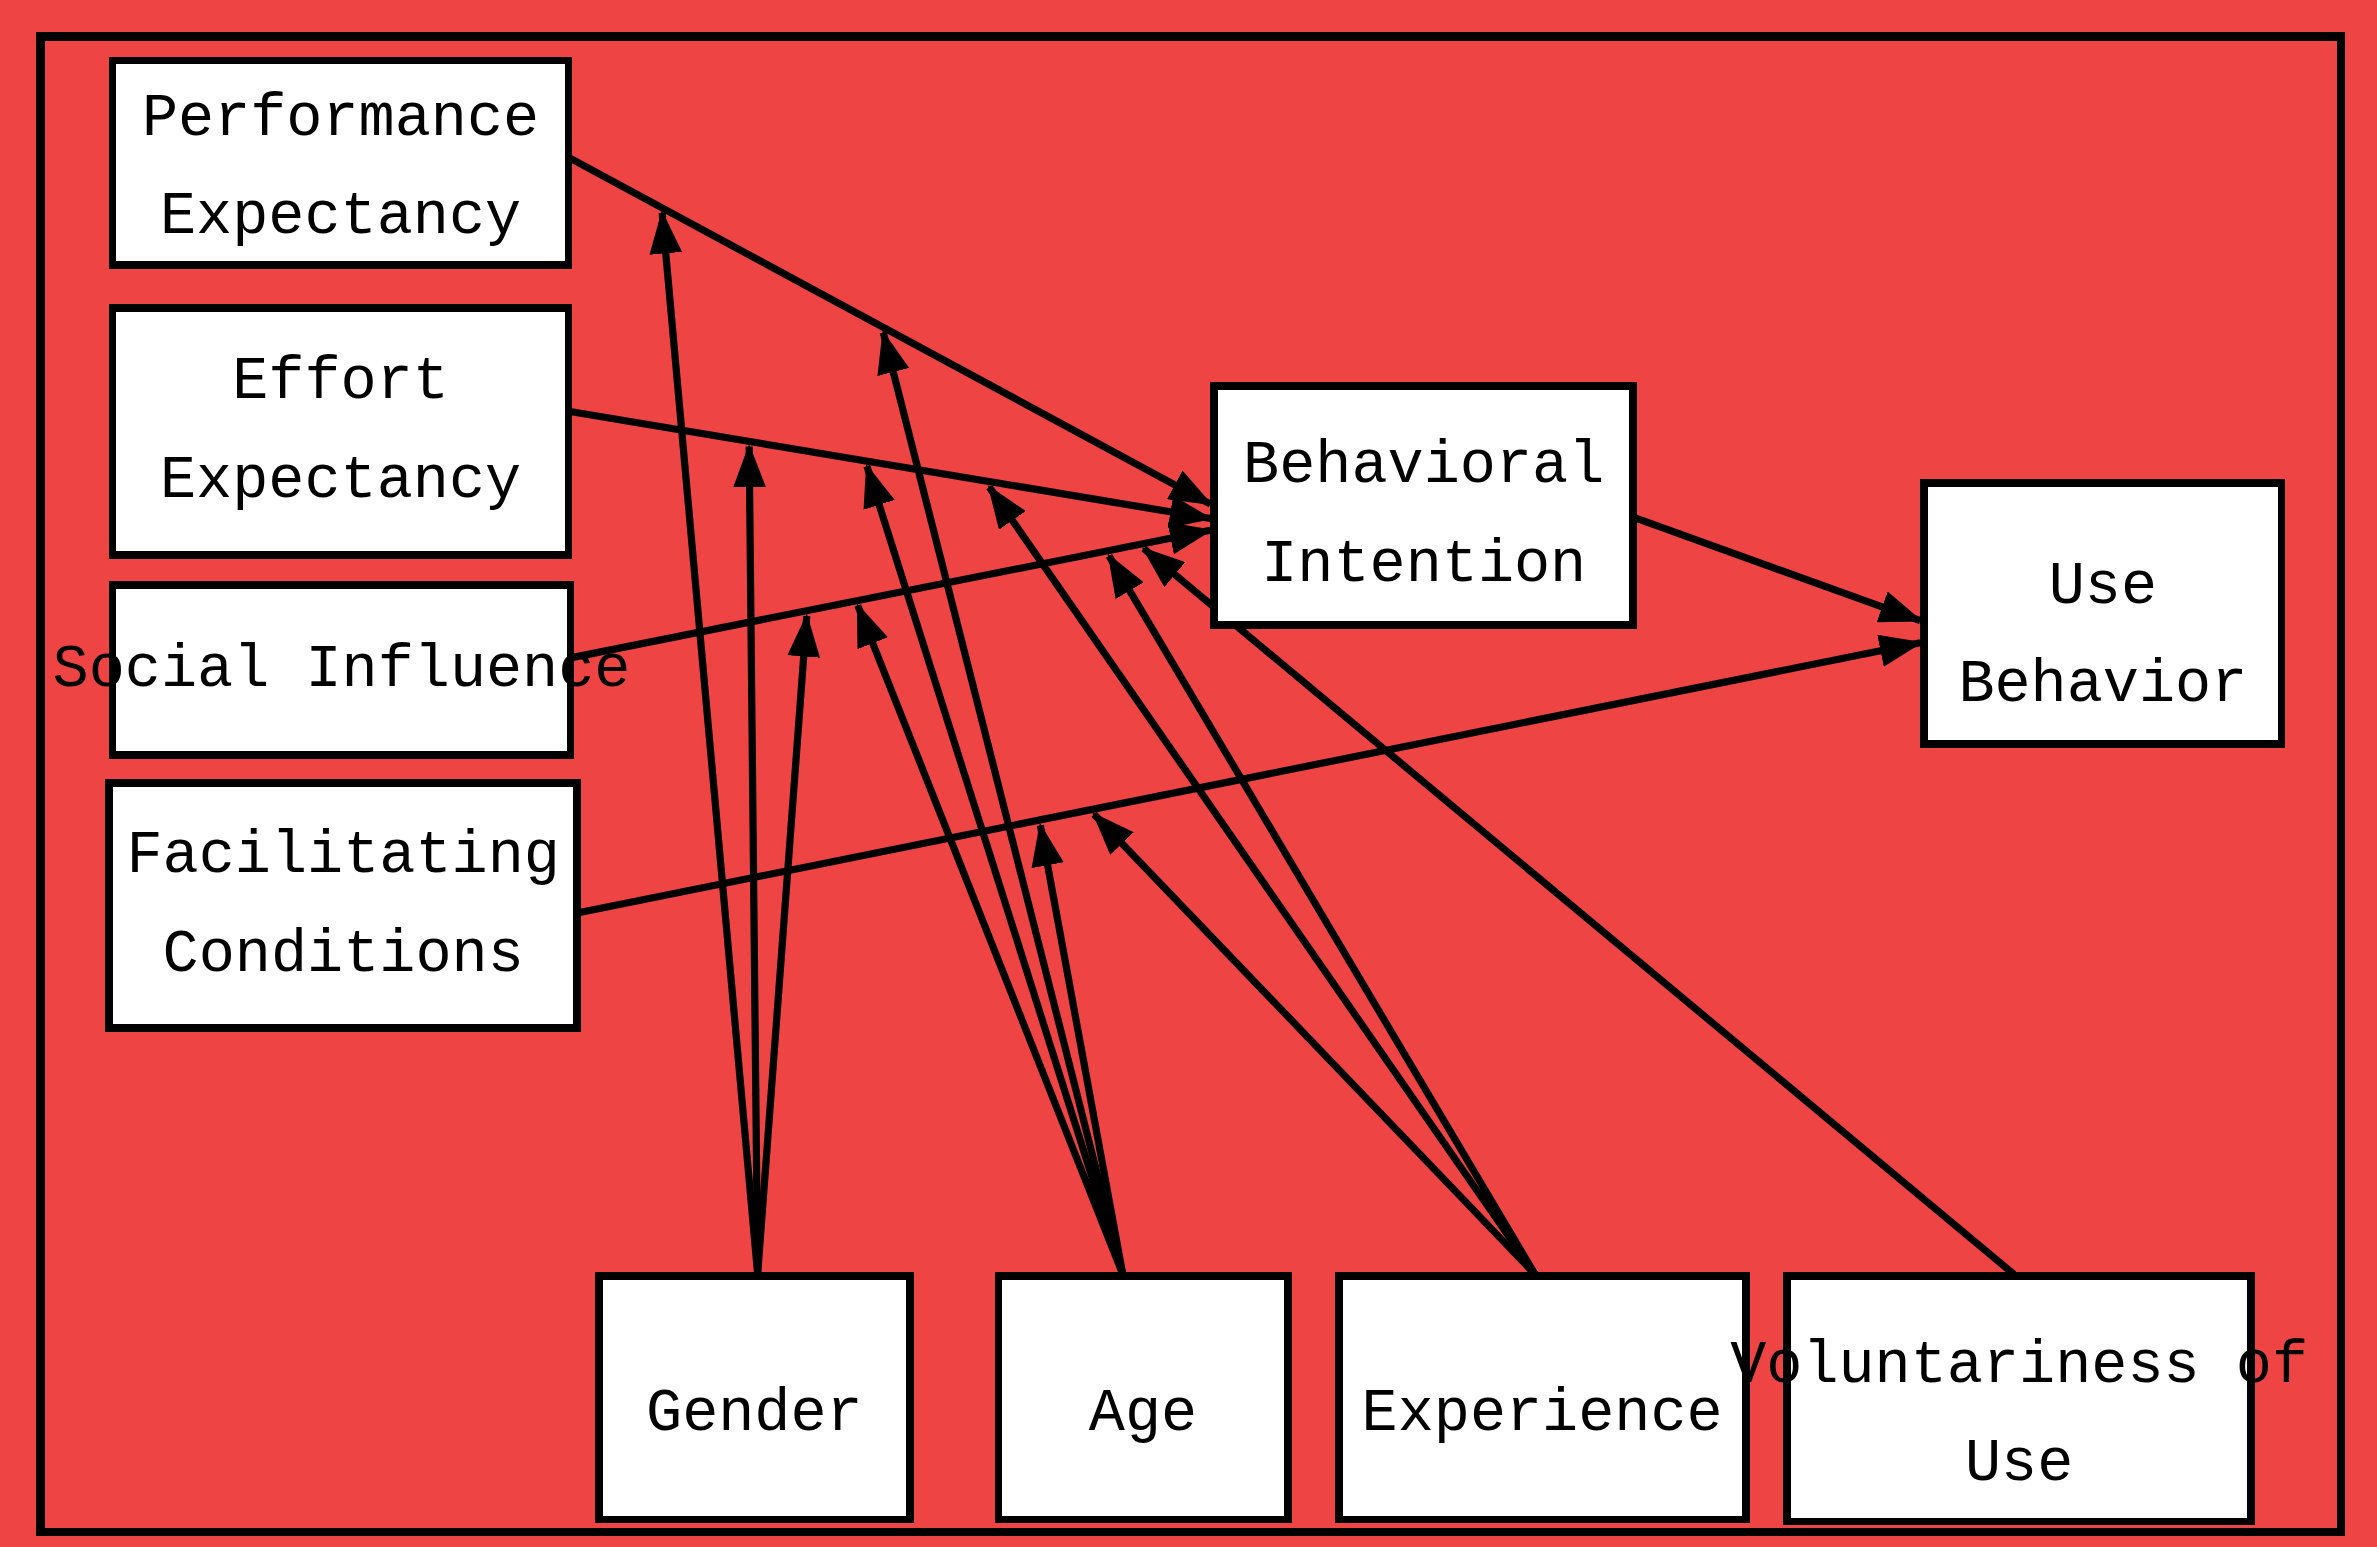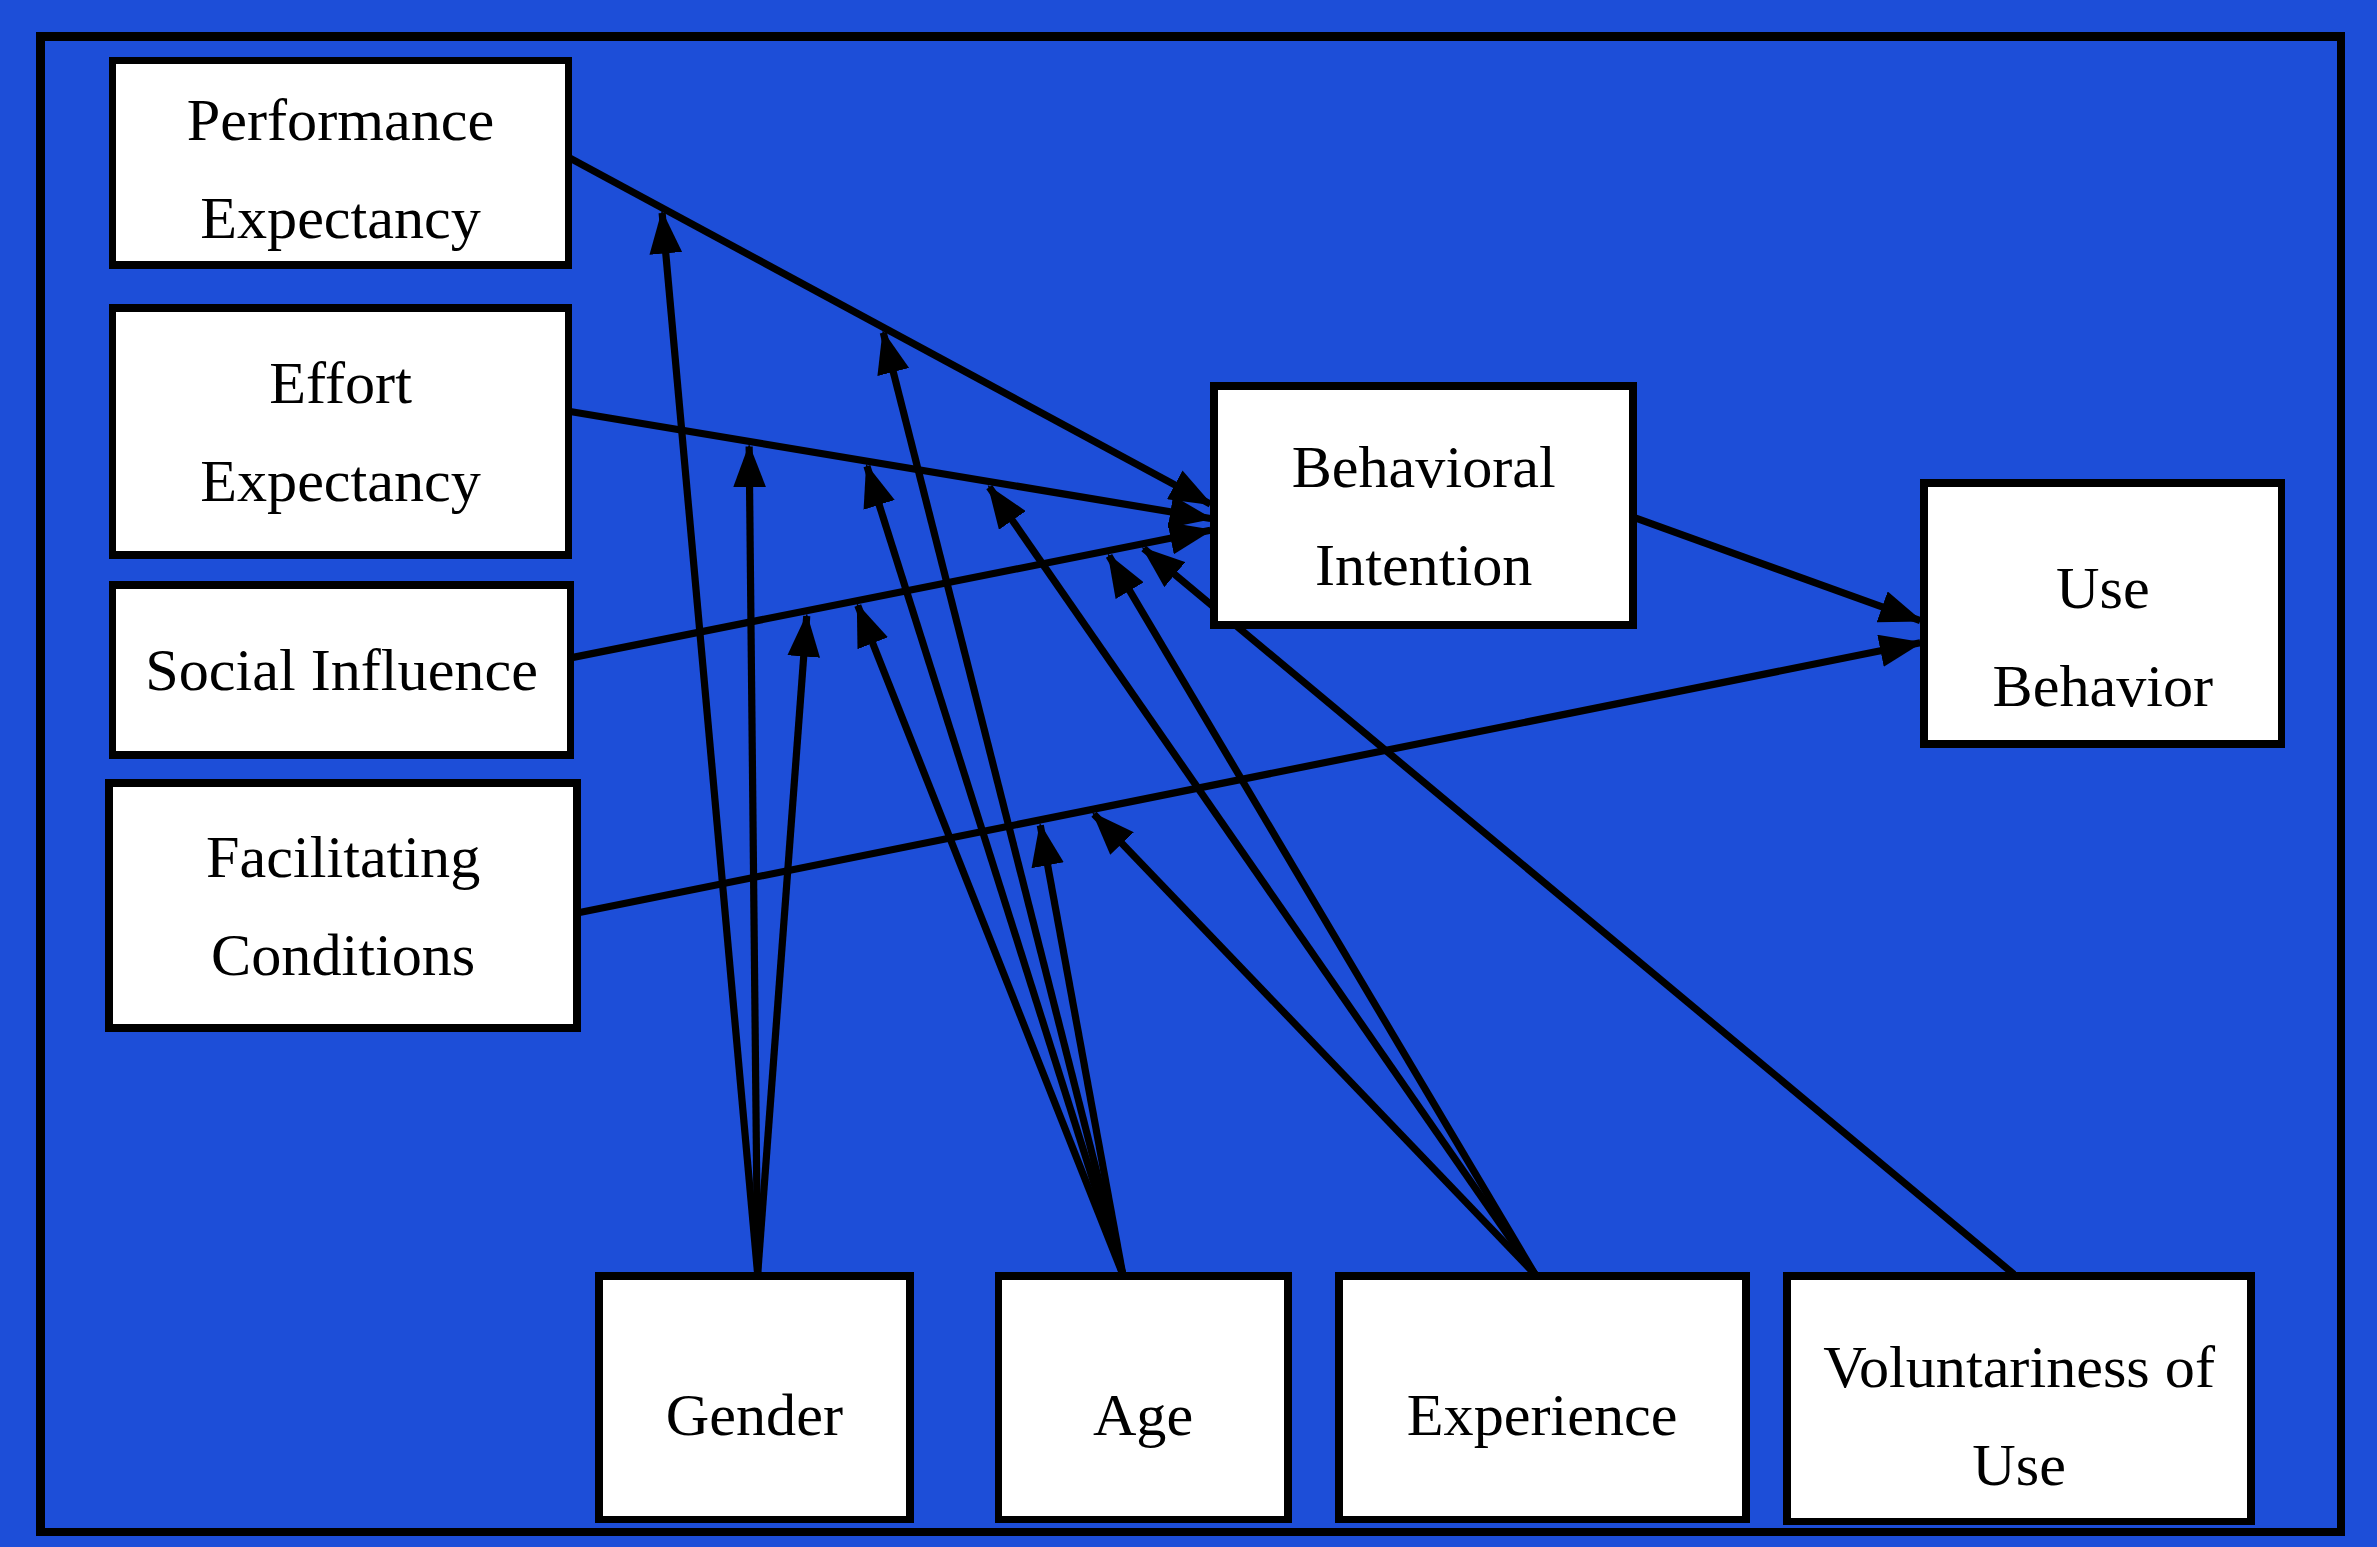--- a/index.html
+++ b/index.html
@@ -7,22 +7,22 @@
     padding: 0;
     background: #ffffff;
     width: 2377px;
     height: 1548px;
     overflow: hidden;
   }
   #stage {
     position: relative;
     width: 2377px;
     height: 1548px;
-    background: #1d4ed8;
-    font-family: Liberation Serif, serif;
+    background: #ef4444;
+    font-family: Liberation Mono, monospace;
   }
   #diagram-svg {
     position: absolute;
     left: 0;
     top: 0;
     display: block;
   }
   .edge-line {
     fill: none;
   }

